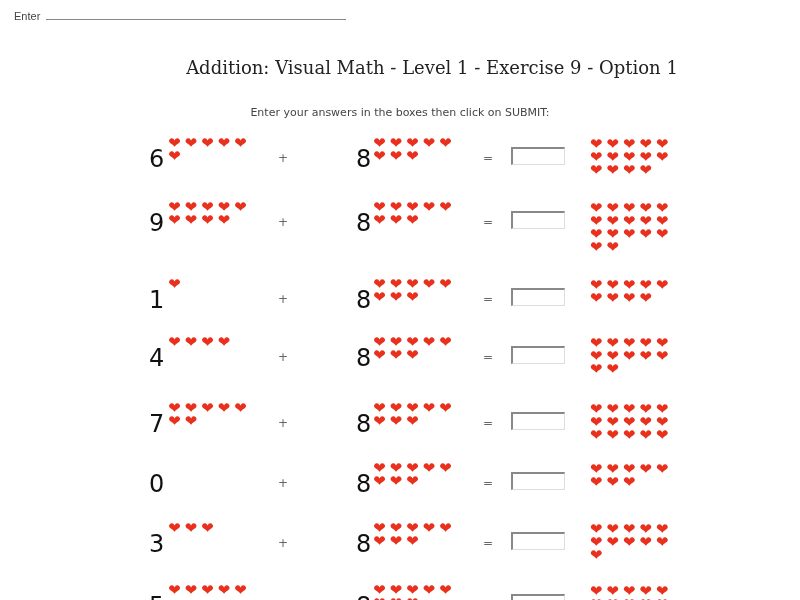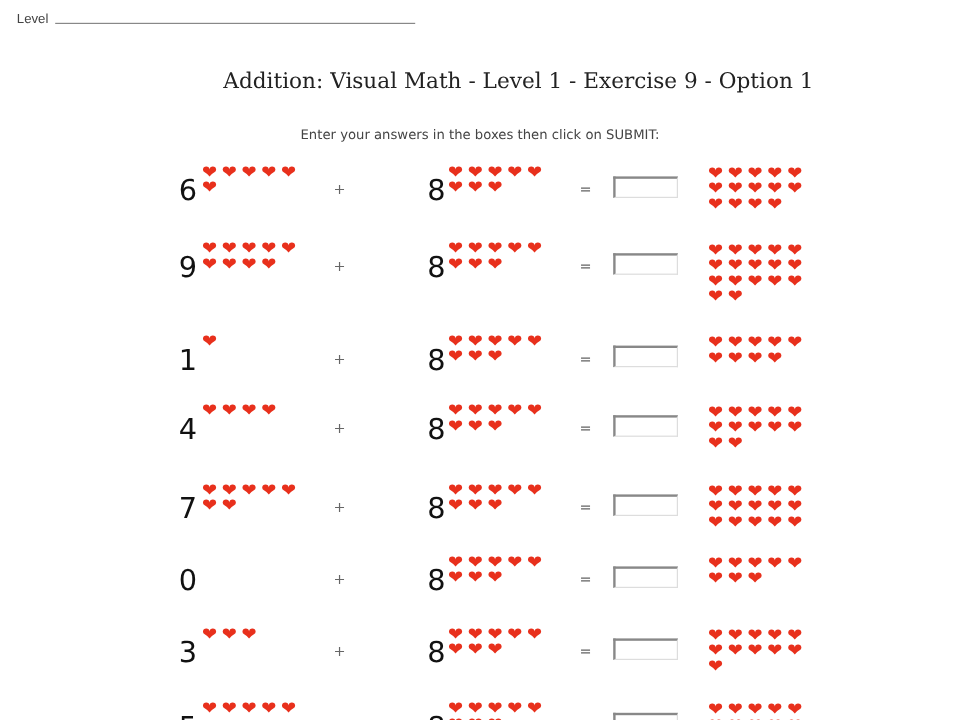--- a/index.html
+++ b/index.html
@@ -23,21 +23,21 @@
   .plus, .equals { position: absolute; font-size: 12px; color: #666; top: 18px; }
   .answer-box { position: absolute; top: 14px; width: 54px; height: 18px; background: #fff;
                 border-top: 2px solid #888; border-left: 2px solid #888;
                 border-right: 1px solid #ddd; border-bottom: 1px solid #ddd; }
   .sum-hearts { position: absolute; top: 5px; left: 588px; display: grid; grid-template-columns: repeat(5, 16.5px); grid-auto-rows: 13px; }
 </style>
 </head>
 <body>
 
 <div class="name-line">
-  <span class="name-label">Level</span>
+  <span class="name-label">Enter</span>
   <span class="name-rule"></span>
 </div>
 
 <div class="title">Addition: Visual Math - Level 1 - Exercise 9 - Option 1</div>
 <div class="instructions">Enter your answers in the boxes then click on SUBMIT:</div>
 
 <div id="problems">
     <div class="row" style="top: 133px;">
       <div class="operand" style="left: 149px;">
         <span class="num">6</span>

